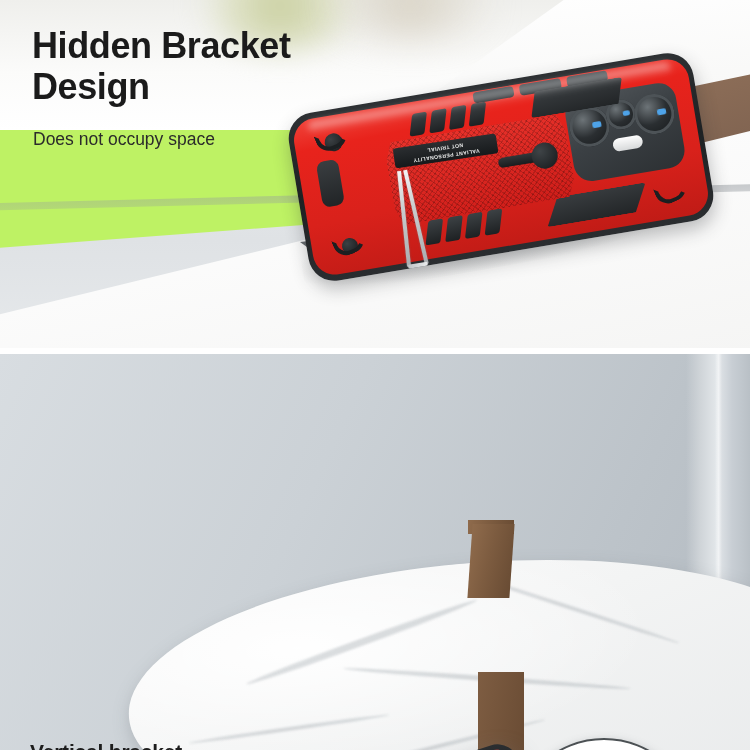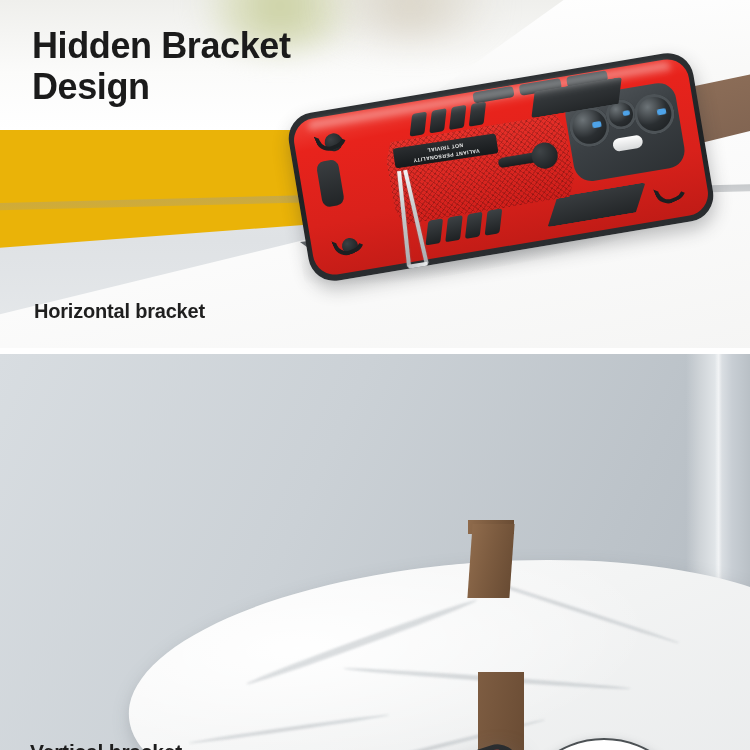--- a/index.html
+++ b/index.html
@@ -18,21 +18,21 @@
     overflow: hidden;
     background: #ffffff;
   }
 
   
   .panel-top {
     position: absolute;
     left: 0; top: 0;
     width: 750px; height: 348px;
     overflow: hidden;
-    background: #eab308;
+    background: #bef264;
   }
   
   .bokeh-a {
     position: absolute; left: 190px; top: -60px;
     width: 180px; height: 110px; border-radius: 50%;
     background: radial-gradient(circle at 50% 60%, #c9cf9e 0%, #dfe2c8 45%, rgba(240,240,235,0) 72%);
     filter: blur(14px);
   }
   .bokeh-b {
     position: absolute; left: 300px; top: -50px;
@@ -479,22 +479,22 @@
     </div>
 
     <div class="stand-top">
       <div class="leg a"></div>
       <div class="leg b"></div>
       <div class="foot"></div>
     </div>
 
     <div class="headline">Hidden Bracket Design</div>
     <div class="subhead">
+      <div>Does not occupy space</div>
     </div>
-    <div class="caption-top">Horizontal bracket</div>
   </div>
 
   <div class="gap"></div>
 
   <div class="panel-bottom">
 
     <div class="wall-gradient"></div>
     <div class="curtain"></div>
     <div class="curtain-fold"></div>
 

